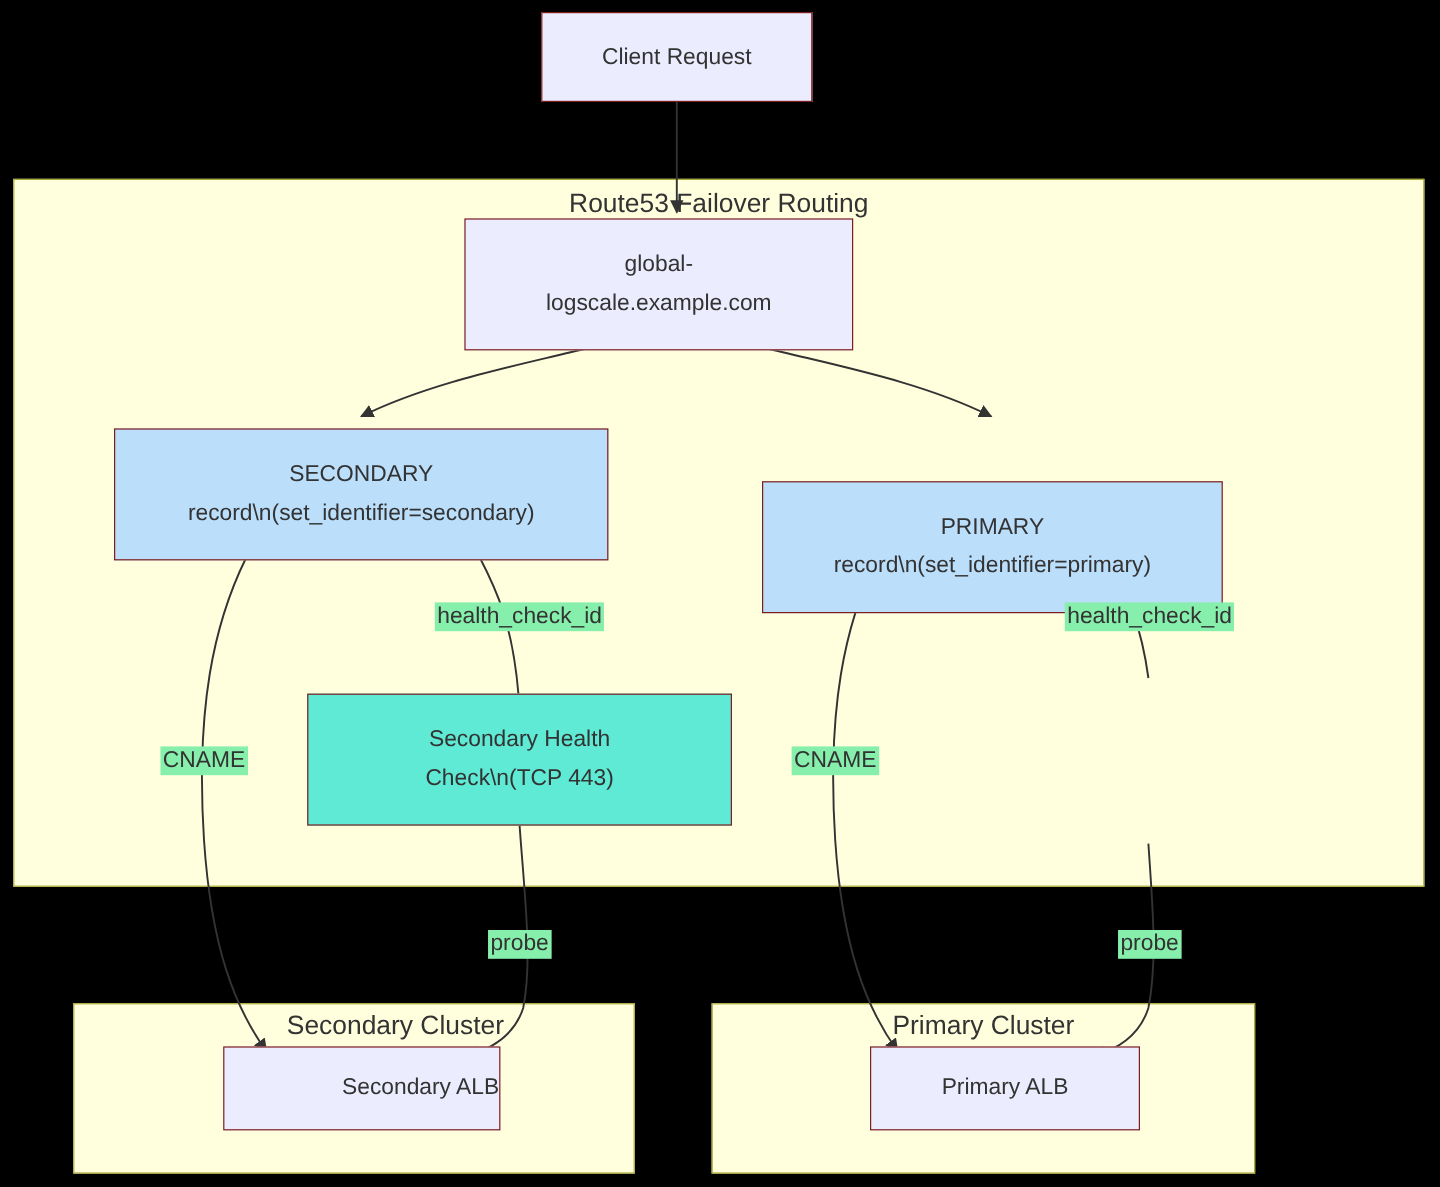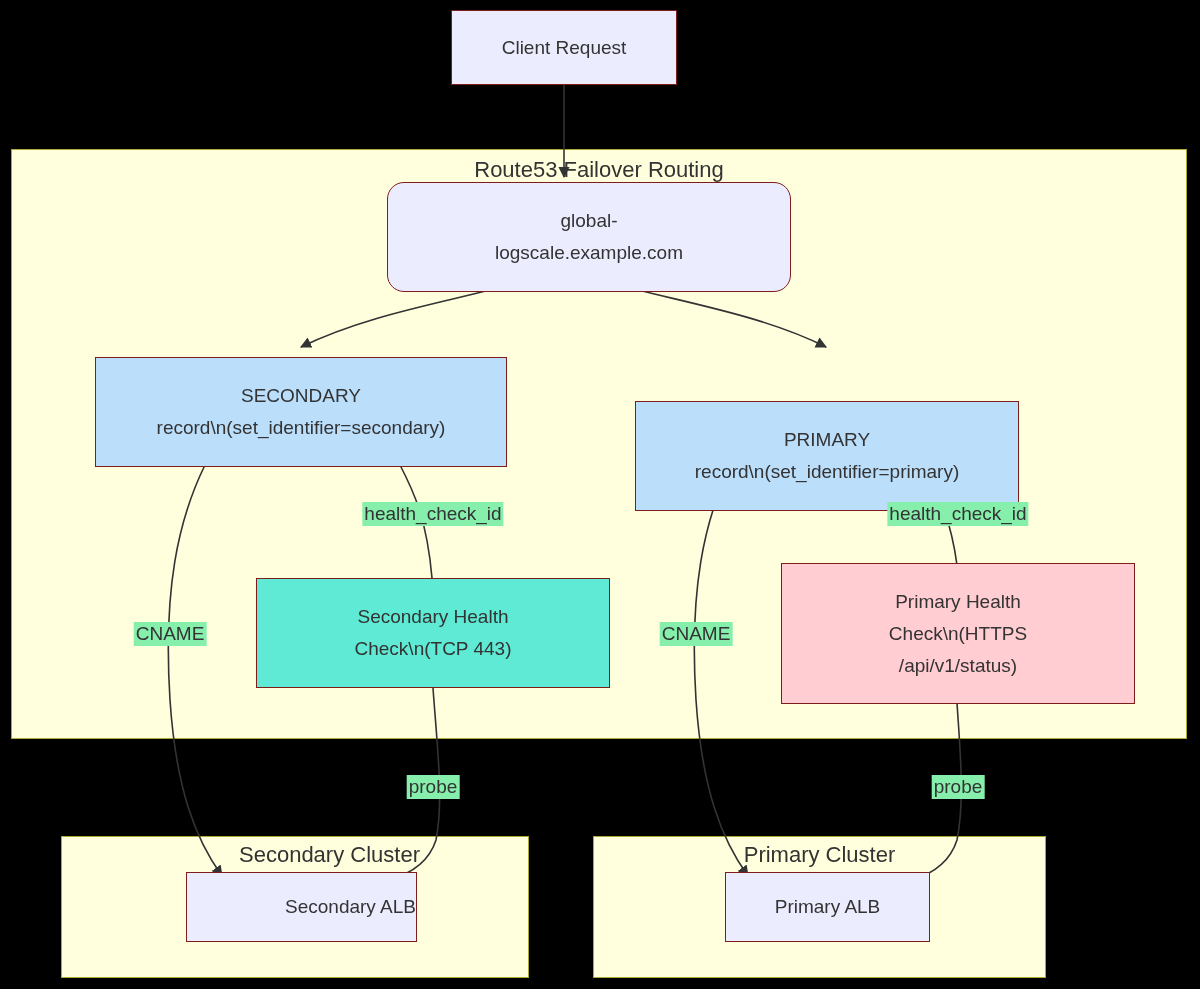--- a/index.html
+++ b/index.html
@@ -109,51 +109,46 @@
   </svg>
 
   <div class="cluster-label" style="left:11px; width:1176px; top:157px;">Route53 Failover Routing</div>
   <div class="cluster-label" style="left:61px; width:537px; top:842px;">Secondary Cluster</div>
   <div class="cluster-label" style="left:593px; width:453px; top:842px;">Primary Cluster</div>
 
   <div class="node lavender" style="left:451px; top:10px; width:226px; height:75px;">
     <span class="node-line">Client Request</span>
   </div>
 
-  <div class="node lavender" style="left:387px; top:182px; width:404px; height:110px;border-radius:17px;">
+  <div class="node lavender" style="left:387px; top:182px; width:324px; height:110px;">
     <span class="node-line">global-</span>
     <span class="node-line">logscale.example.com</span>
   </div>
 
   <div class="node blue" style="left:95px; top:357px; width:412px; height:110px;">
     <span class="node-line">SECONDARY</span>
     <span class="node-line">record\n(set_identifier=secondary)</span>
   </div>
 
   <div class="node blue" style="left:635px; top:357px; width:384px; height:110px;margin-top:44px;">
     <span class="node-line">PRIMARY</span>
     <span class="node-line">record\n(set_identifier=primary)</span>
   </div>
 
   <div class="node green" style="left:256px; top:578px; width:354px; height:110px;">
     <span class="node-line">Secondary Health</span>
     <span class="node-line">Check\n(TCP 443)</span>
   </div>
 
-  <div class="node pink" style="left:781px; top:563px; width:354px; height:141px;">
-    <span class="node-line">Primary Health</span>
-    <span class="node-line">Check\n(HTTPS</span>
-    <span class="node-line">/api/v1/status)</span>
-  </div>
 
   <div class="node lavender" style="left:186px; top:872px; width:231px; height:70px;align-items:flex-end;">
     <span class="node-line">Secondary ALB</span>
   </div>
 
-  <div class="node lavender" style="left:725px; top:872px; width:205px; height:70px;">
+  <div class="node lavender" style="left:725px; top:872px; width:225px; height:70px;">
     <span class="node-line">Primary ALB</span>
   </div>
 
   <div class="edge-label" style="left:433px; top:514px;">health_check_id</div>
   <div class="edge-label" style="left:958px; top:514px;">health_check_id</div>
   <div class="edge-label" style="left:170px; top:634px;">CNAME</div>
   <div class="edge-label" style="left:696px; top:634px;">CNAME</div>
   <div class="edge-label" style="left:433px; top:787px;">probe</div>
   <div class="edge-label" style="left:958px; top:787px;">probe</div>
 

